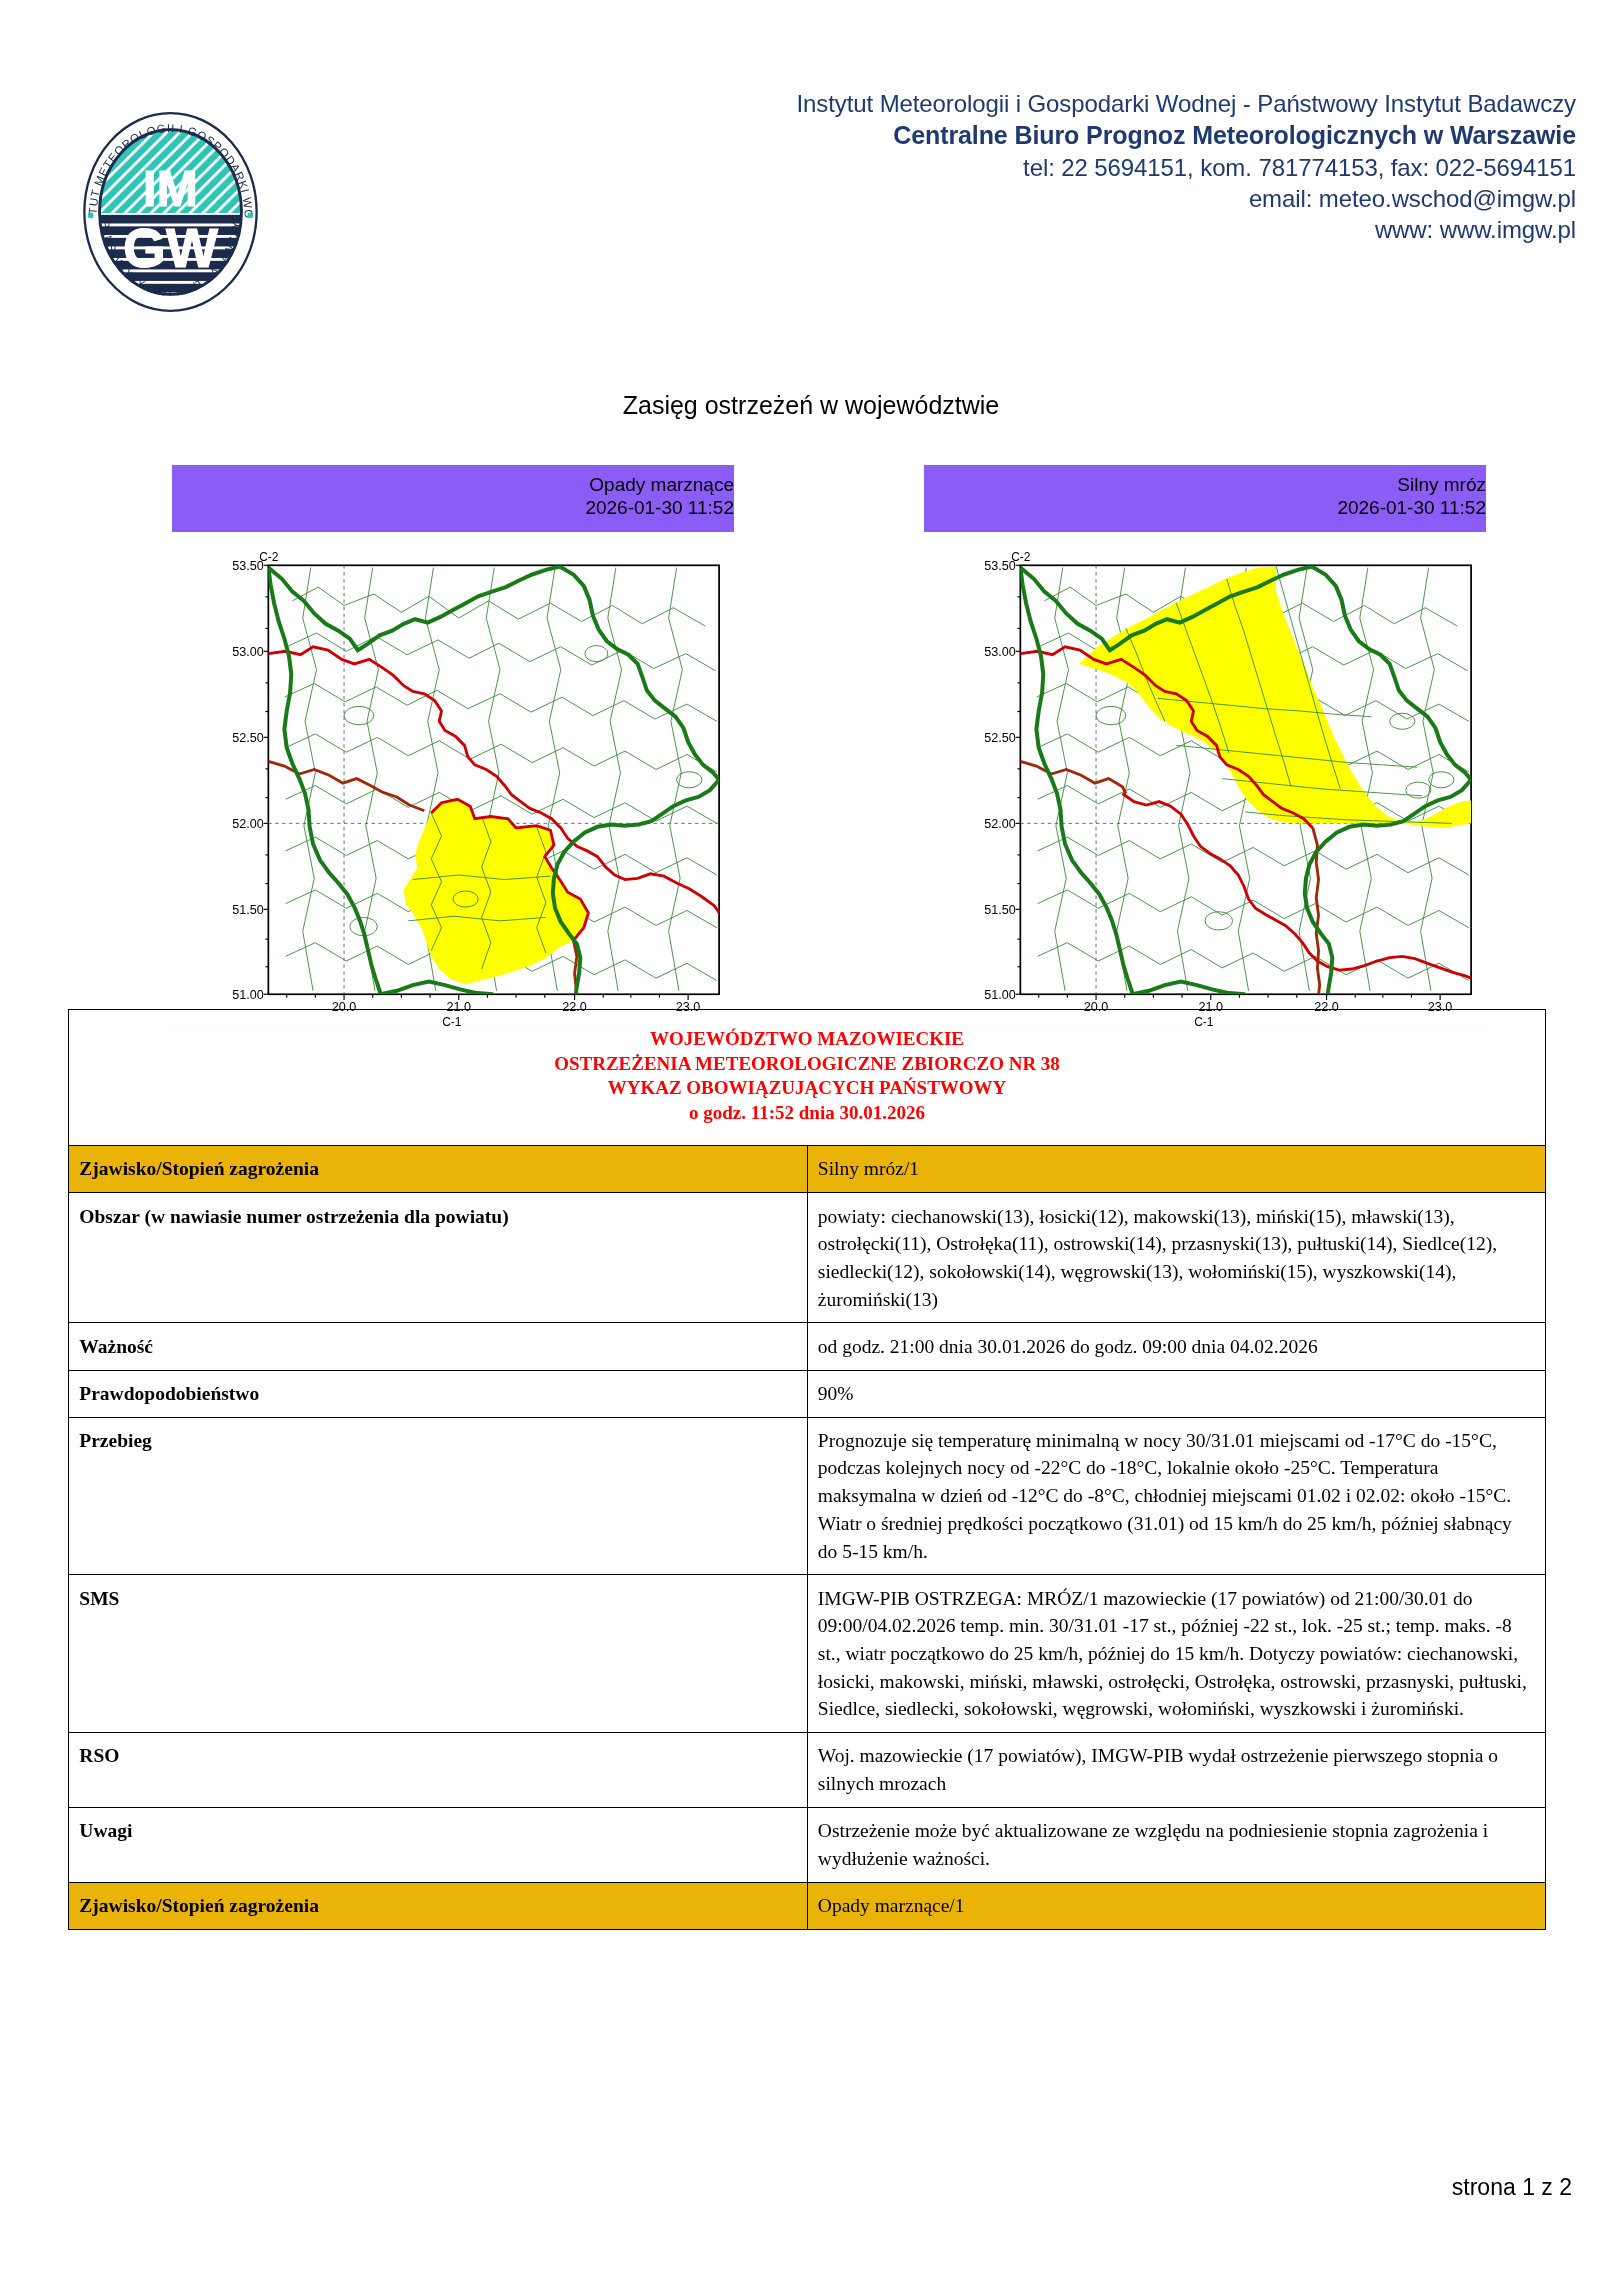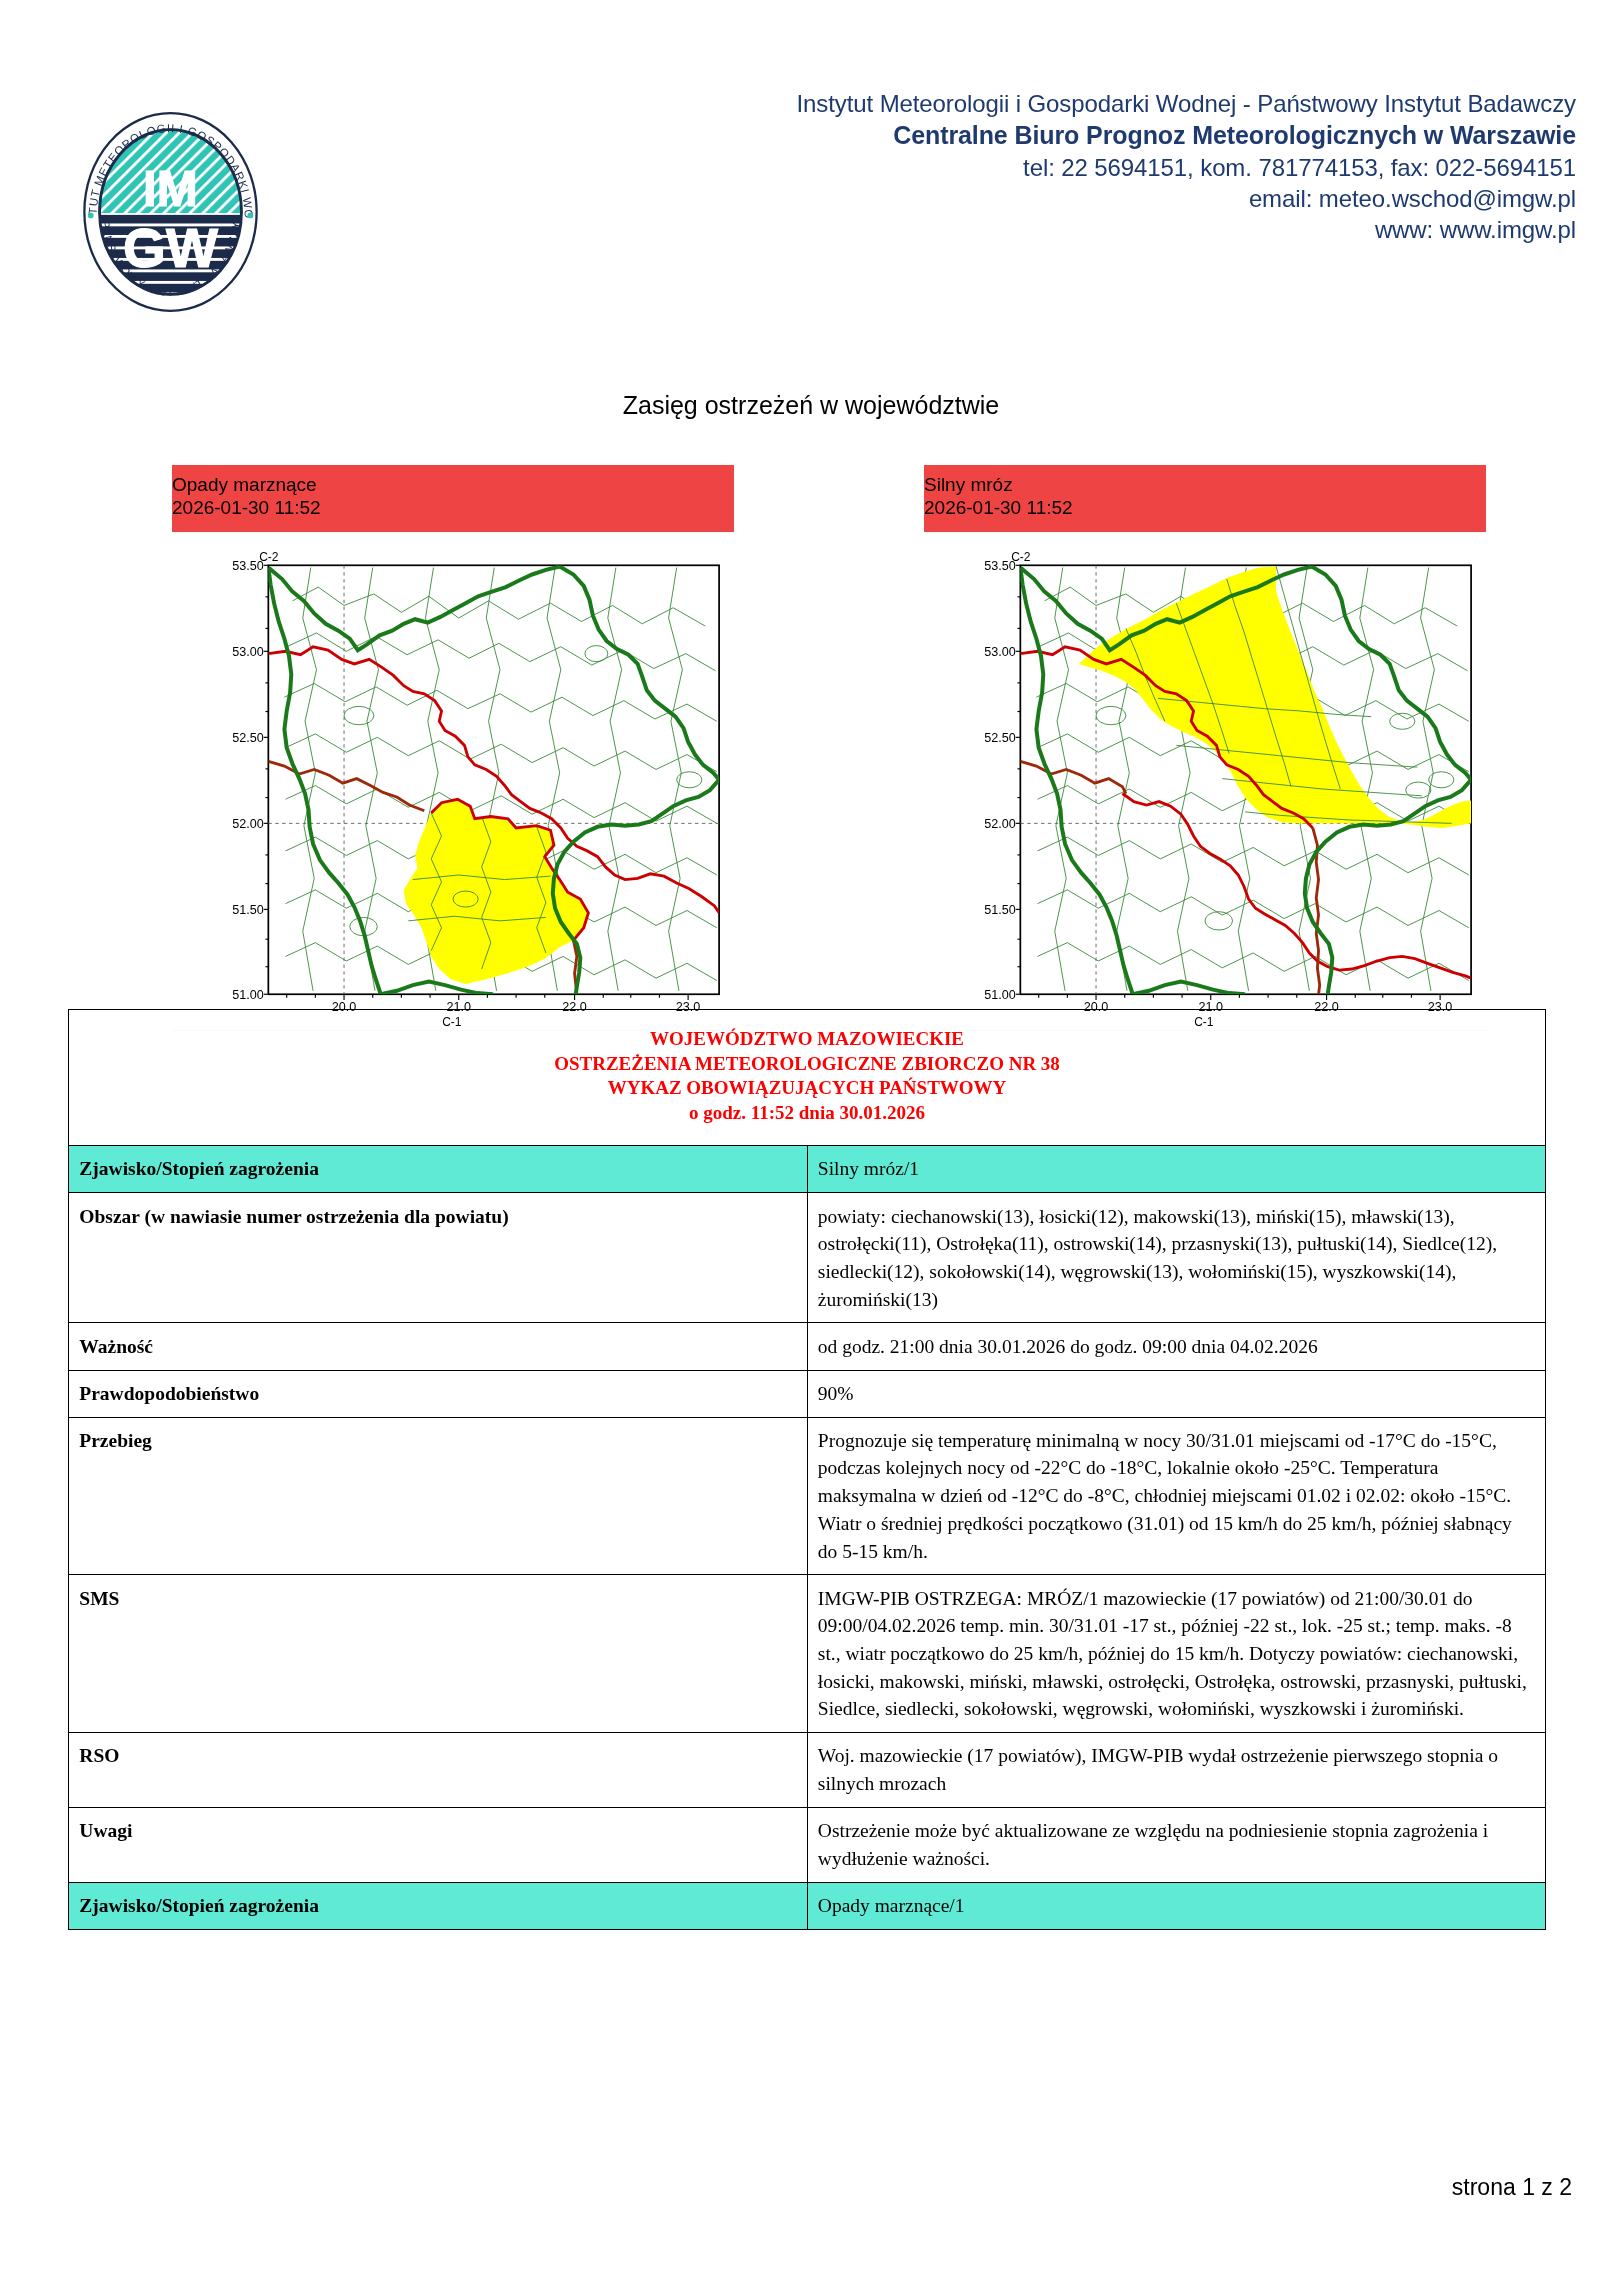--- a/index.html
+++ b/index.html
@@ -67,22 +67,22 @@
   
   .map-block {
     position: absolute;
     top: 465px;
   }
   #map-block-left  { left: 172px; }
   #map-block-right { left: 924px; }
 
   .map-caption {
     width: 562px;
-    background: #ef4444;
-    text-align: left;
+    background: #8b5cf6;
+    text-align: right;
     padding: 9.2px 0 12.6px 0;
     font-size: 19px;
     line-height: 1.18;
     color: #000;
     font-family: "Liberation Sans", sans-serif;
   }
   .map-caption .ln2 { display: block; }
 
   .map-canvas-wrap {
     position: relative;
@@ -108,21 +108,21 @@
     padding: 9.2px 10.3px 9.2px 10.3px;
     font-size: 19.5px;
     line-height: 1.42;
     color: #000;
   }
   #warn-table td.label {
     width: 396px;
     font-weight: bold;
   }
   #warn-table tr.yellow td {
-    background: #5eead4;
+    background: #eab308;
   }
   #warn-table tr.yellow td.label { font-weight: bold; }
 
   td.title-cell {
     text-align: center;
     border: 1.7px solid #000 !important;
     padding: 17px 0 19.5px 0 !important;
   }
   .title-cell .t-line {
     color: #ff0000;

